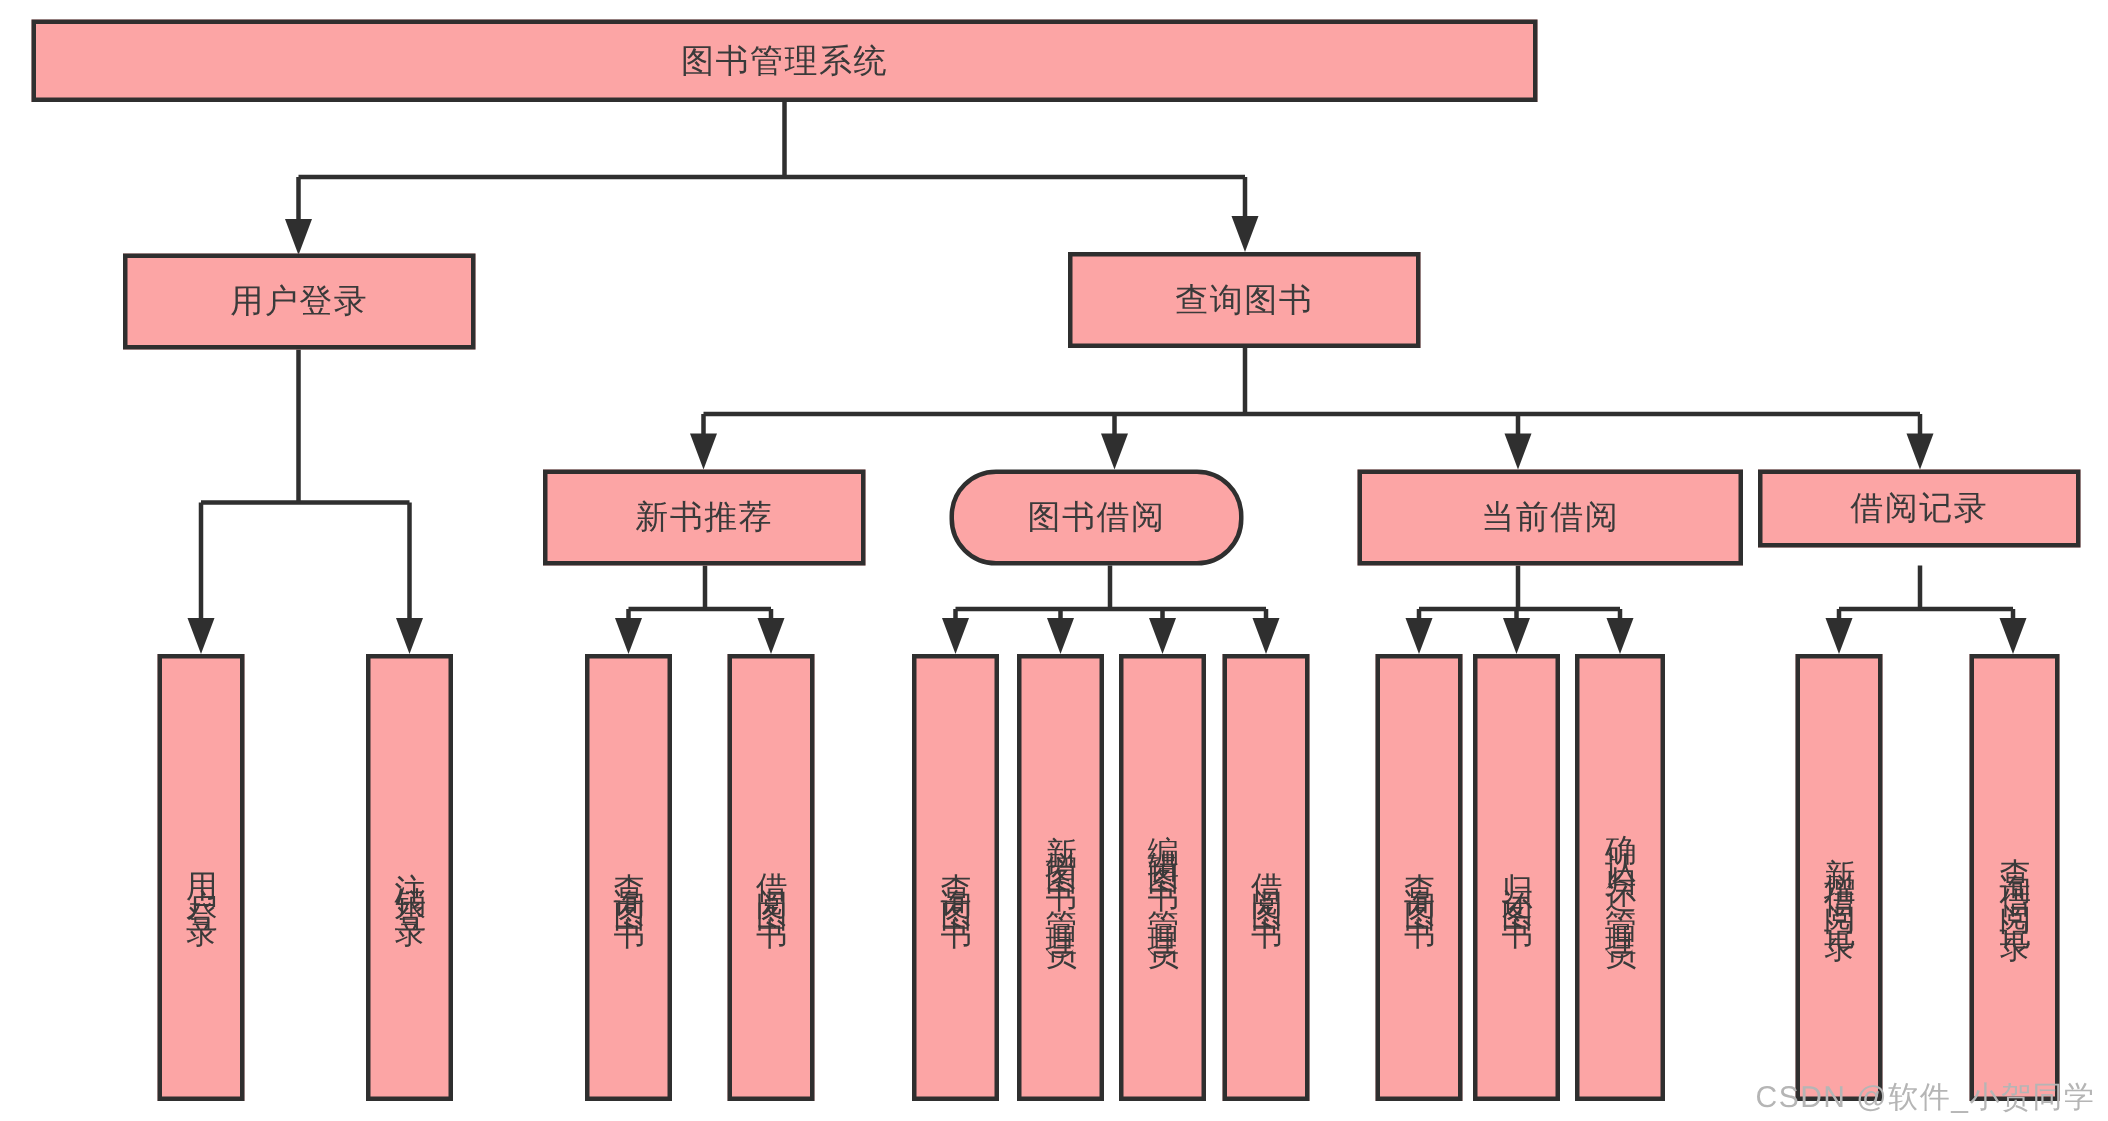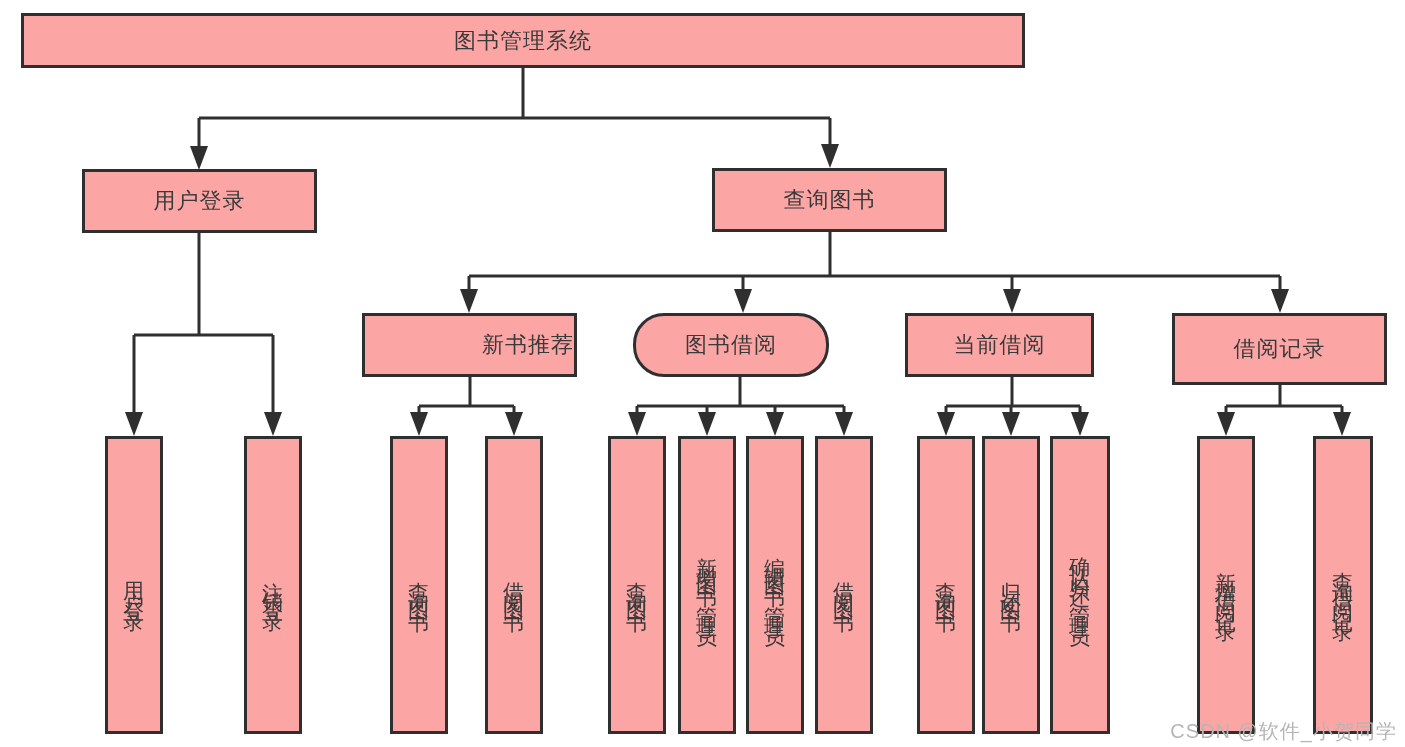--- a/index.html
+++ b/index.html
@@ -95,30 +95,30 @@
     <span class="hlabel">图书管理系统</span>
   </div>
 
   <div class="node" style="left:82px;top:169px;width:235px;height:64px;">
     <span class="hlabel">用户登录</span>
   </div>
   <div class="node" style="left:712px;top:168px;width:235px;height:64px;">
     <span class="hlabel">查询图书</span>
   </div>
 
-  <div class="node" style="left:362px;top:313px;width:215px;height:64px;justify-content:flex-end;">
+  <div class="node" style="left:362px;top:313px;width:215px;height:64px;">
     <span class="hlabel">新书推荐</span>
   </div>
   <div class="node" style="left:633px;top:313px;width:196px;height:64px;border-radius:31px;">
     <span class="hlabel">图书借阅</span>
   </div>
-  <div class="node" style="left:905px;top:313px;width:189px;height:64px;">
+  <div class="node" style="left:905px;top:313px;width:257px;height:64px;">
     <span class="hlabel">当前借阅</span>
   </div>
-  <div class="node" style="left:1172px;top:313px;width:215px;height:72px;">
+  <div class="node" style="left:1172px;top:313px;width:215px;height:52px;">
     <span class="hlabel">借阅记录</span>
   </div>
 
   <div class="node leaf" style="left:105px;">
     <span class="vlabel">用户登录</span>
   </div>
   <div class="node leaf" style="left:244px;">
     <span class="vlabel">注销登录</span>
   </div>
 

